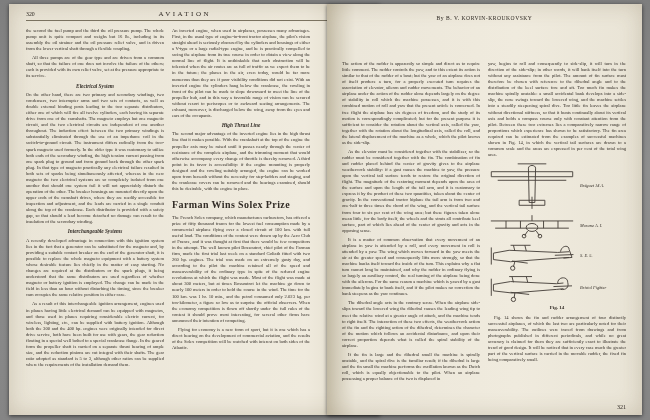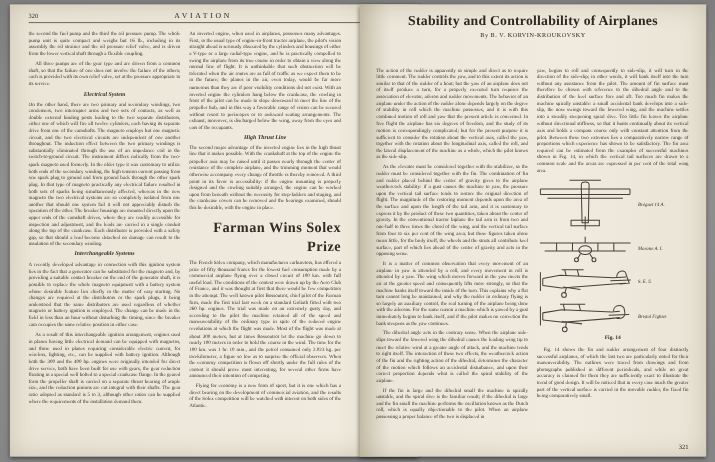--- a/index.html
+++ b/index.html
@@ -36,21 +36,21 @@
   #lp-col2{left:163px;top:24px;bottom:9px;}
   #rp-col1{left:15px;top:57px;bottom:14px;}
   #rp-col2{left:161px;top:57px;bottom:14px;}
   .col p{margin:0 0 3px 0;text-indent:6px;}
   .col p.cont{text-indent:0;}
   .sec{
     text-align:center;font-size:5.3px;font-weight:bold;font-style:italic;
     margin:3px 0 2.5px 0;text-indent:0;
   }
   .big-head{
-    text-align:right;font-size:13px;font-weight:bold;letter-spacing:.4px;
+    text-align:left;font-size:10px;font-weight:bold;letter-spacing:.4px;
     margin:6px 0 3.5px 0;text-indent:0;
   }
 
   
   .rp-head{position:absolute;top:8px;left:10px;right:10px;text-align:center;}
   .rp-title{font-size:12.5px;font-weight:bold;margin:0;letter-spacing:.2px;}
   .rp-subtitle{font-size:7.2px;margin-top:3px;}
   .rp-byline{font-size:5.6px;margin-top:3px;letter-spacing:.5px;}
 
   
@@ -88,21 +88,20 @@
     <h3 class="sec">High Thrust Line</h3>
     <p class="cont">The second major advantage of the inverted engine lies in the high thrust line that it makes possible. With the crankshaft at the top of the engine the propeller axis may be raised until it passes nearly through the center of resistance of the complete airplane, and the trimming moment that would otherwise accompany every change of throttle is thereby removed. A third point in its favor is accessibility: if the engine mounting is properly designed and the cowling suitably arranged, the engine can be worked upon from beneath without the necessity for step-ladders and staging, and the crankcase covers can be removed and the bearings examined, should this be desirable, with the engine in place.</p>
     <h2 class="big-head">Farman Wins Solex Prize</h2>
     <p class="cont">The French Solex company, which manufactures carburetors, has offered a prize of fifty thousand francs for the lowest fuel consumption made by a commercial airplane flying over a closed circuit of 100 km. with full useful load. The conditions of the contest were drawn up by the Aero Club of France, and it was thought at first that there would be few competitors in the attempt. The well known pilot Bossoutrot, chief pilot of the Farman firm, made the first trial last week on a standard Goliath fitted with two 260 hp. engines. The trial was made on an extremely gusty day, and according to the pilot the machine retained all of the speed and maneuverability of the ordinary type in spite of the reduced engine revolutions at which the flight was made. Most of the flight was made at about 300 meters, but at times Bossoutrot let the machine go down to nearly 100 meters in order to hold the course in the wind. The time for the 100 km. was 1 hr. 10 min., and the petrol consumed only 2.023 kg. per ton-kilometer, a figure so low as to surprise the official observers. When the economy competition is flown off shortly under the full rules of the contest it should prove most interesting, for several other firms have announced their intention of competing.</p>
     <p>Flying for economy is a new form of sport, but it is one which has a direct bearing on the development of commercial aviation, and the results of the Solex competition will be watched with interest on both sides of the Atlantic.</p>
   </div>
 </div>
 
 <div class="page" id="right-page">
   <div class="rp-head">
-    <h1 class="rp-title">Stability and Controllability of Airplanes</h1>
     <div class="rp-byline">By B. V. KORVIN-KROUKOVSKY</div>
   </div>
 
   <div class="col" id="rp-col1">
     <p class="cont">The action of the rudder is apparently so simple and direct as to require little comment. The rudder controls the yaw, and to this extent its action is similar to that of the rudder of a boat; but the yaw of an airplane does not of itself produce a turn, for a properly executed turn requires the association of elevator, aileron and rudder movements. The behavior of an airplane under the action of the rudder alone depends largely on the degree of stability in roll which the machine possesses, and it is with this combined motion of roll and yaw that the present article is concerned. In free flight the airplane has six degrees of freedom, and the study of its motion is correspondingly complicated; but for the present purpose it is sufficient to consider the rotation about the vertical axis, called the yaw, together with the rotation about the longitudinal axis, called the roll, and the lateral displacement of the machine as a whole, which the pilot knows as the side-slip.</p>
     <p>As the elevator must be considered together with the stabilizer, so the rudder must be considered together with the fin. The combination of fin and rudder placed behind the center of gravity gives to the airplane weathercock stability: if a gust causes the machine to yaw, the pressure upon the vertical tail surface tends to restore the original direction of flight. The magnitude of the restoring moment depends upon the area of the surface and upon the length of the tail arm, and it is customary to express it by the product of these two quantities, taken about the center of gravity. In the conventional tractor biplane the tail arm is from two and one-half to three times the chord of the wing, and the vertical tail surface from four to six per cent of the wing area; but these figures taken alone mean little, for the body itself, the wheels and the struts all contribute keel surface, part of which lies ahead of the center of gravity and acts in the opposing sense.</p>
     <p>It is a matter of common observation that every movement of an airplane in yaw is attended by a roll, and every movement in roll is attended by a yaw. The wing which moves forward in the yaw meets the air at the greater speed and consequently lifts more strongly, so that the machine banks itself toward the inside of the turn. This explains why a flat turn cannot long be maintained, and why the rudder in ordinary flying is so largely an auxiliary control, the real turning of the airplane being done with the ailerons. For the same reason a machine which is yawed by a gust immediately begins to bank itself, and if the pilot makes no correction the bank steepens as the yaw continues.</p>
     <p>The dihedral angle acts in the contrary sense. When the airplane side-slips toward the lowered wing the dihedral causes the leading wing tip to meet the relative wind at a greater angle of attack, and the machine tends to right itself. The interaction of these two effects, the weathercock action of the fin and the righting action of the dihedral, determines the character of the motion which follows an accidental disturbance, and upon their correct proportion depends what is called the spiral stability of the airplane.</p>
     <p>If the fin is large and the dihedral small the machine is spirally unstable, and the spiral dive is the familiar result; if the dihedral is large and the fin small the machine performs the oscillation known as the Dutch roll, which is equally objectionable to the pilot. When an airplane possessing a proper balance of the two is displaced in</p>
   </div>

